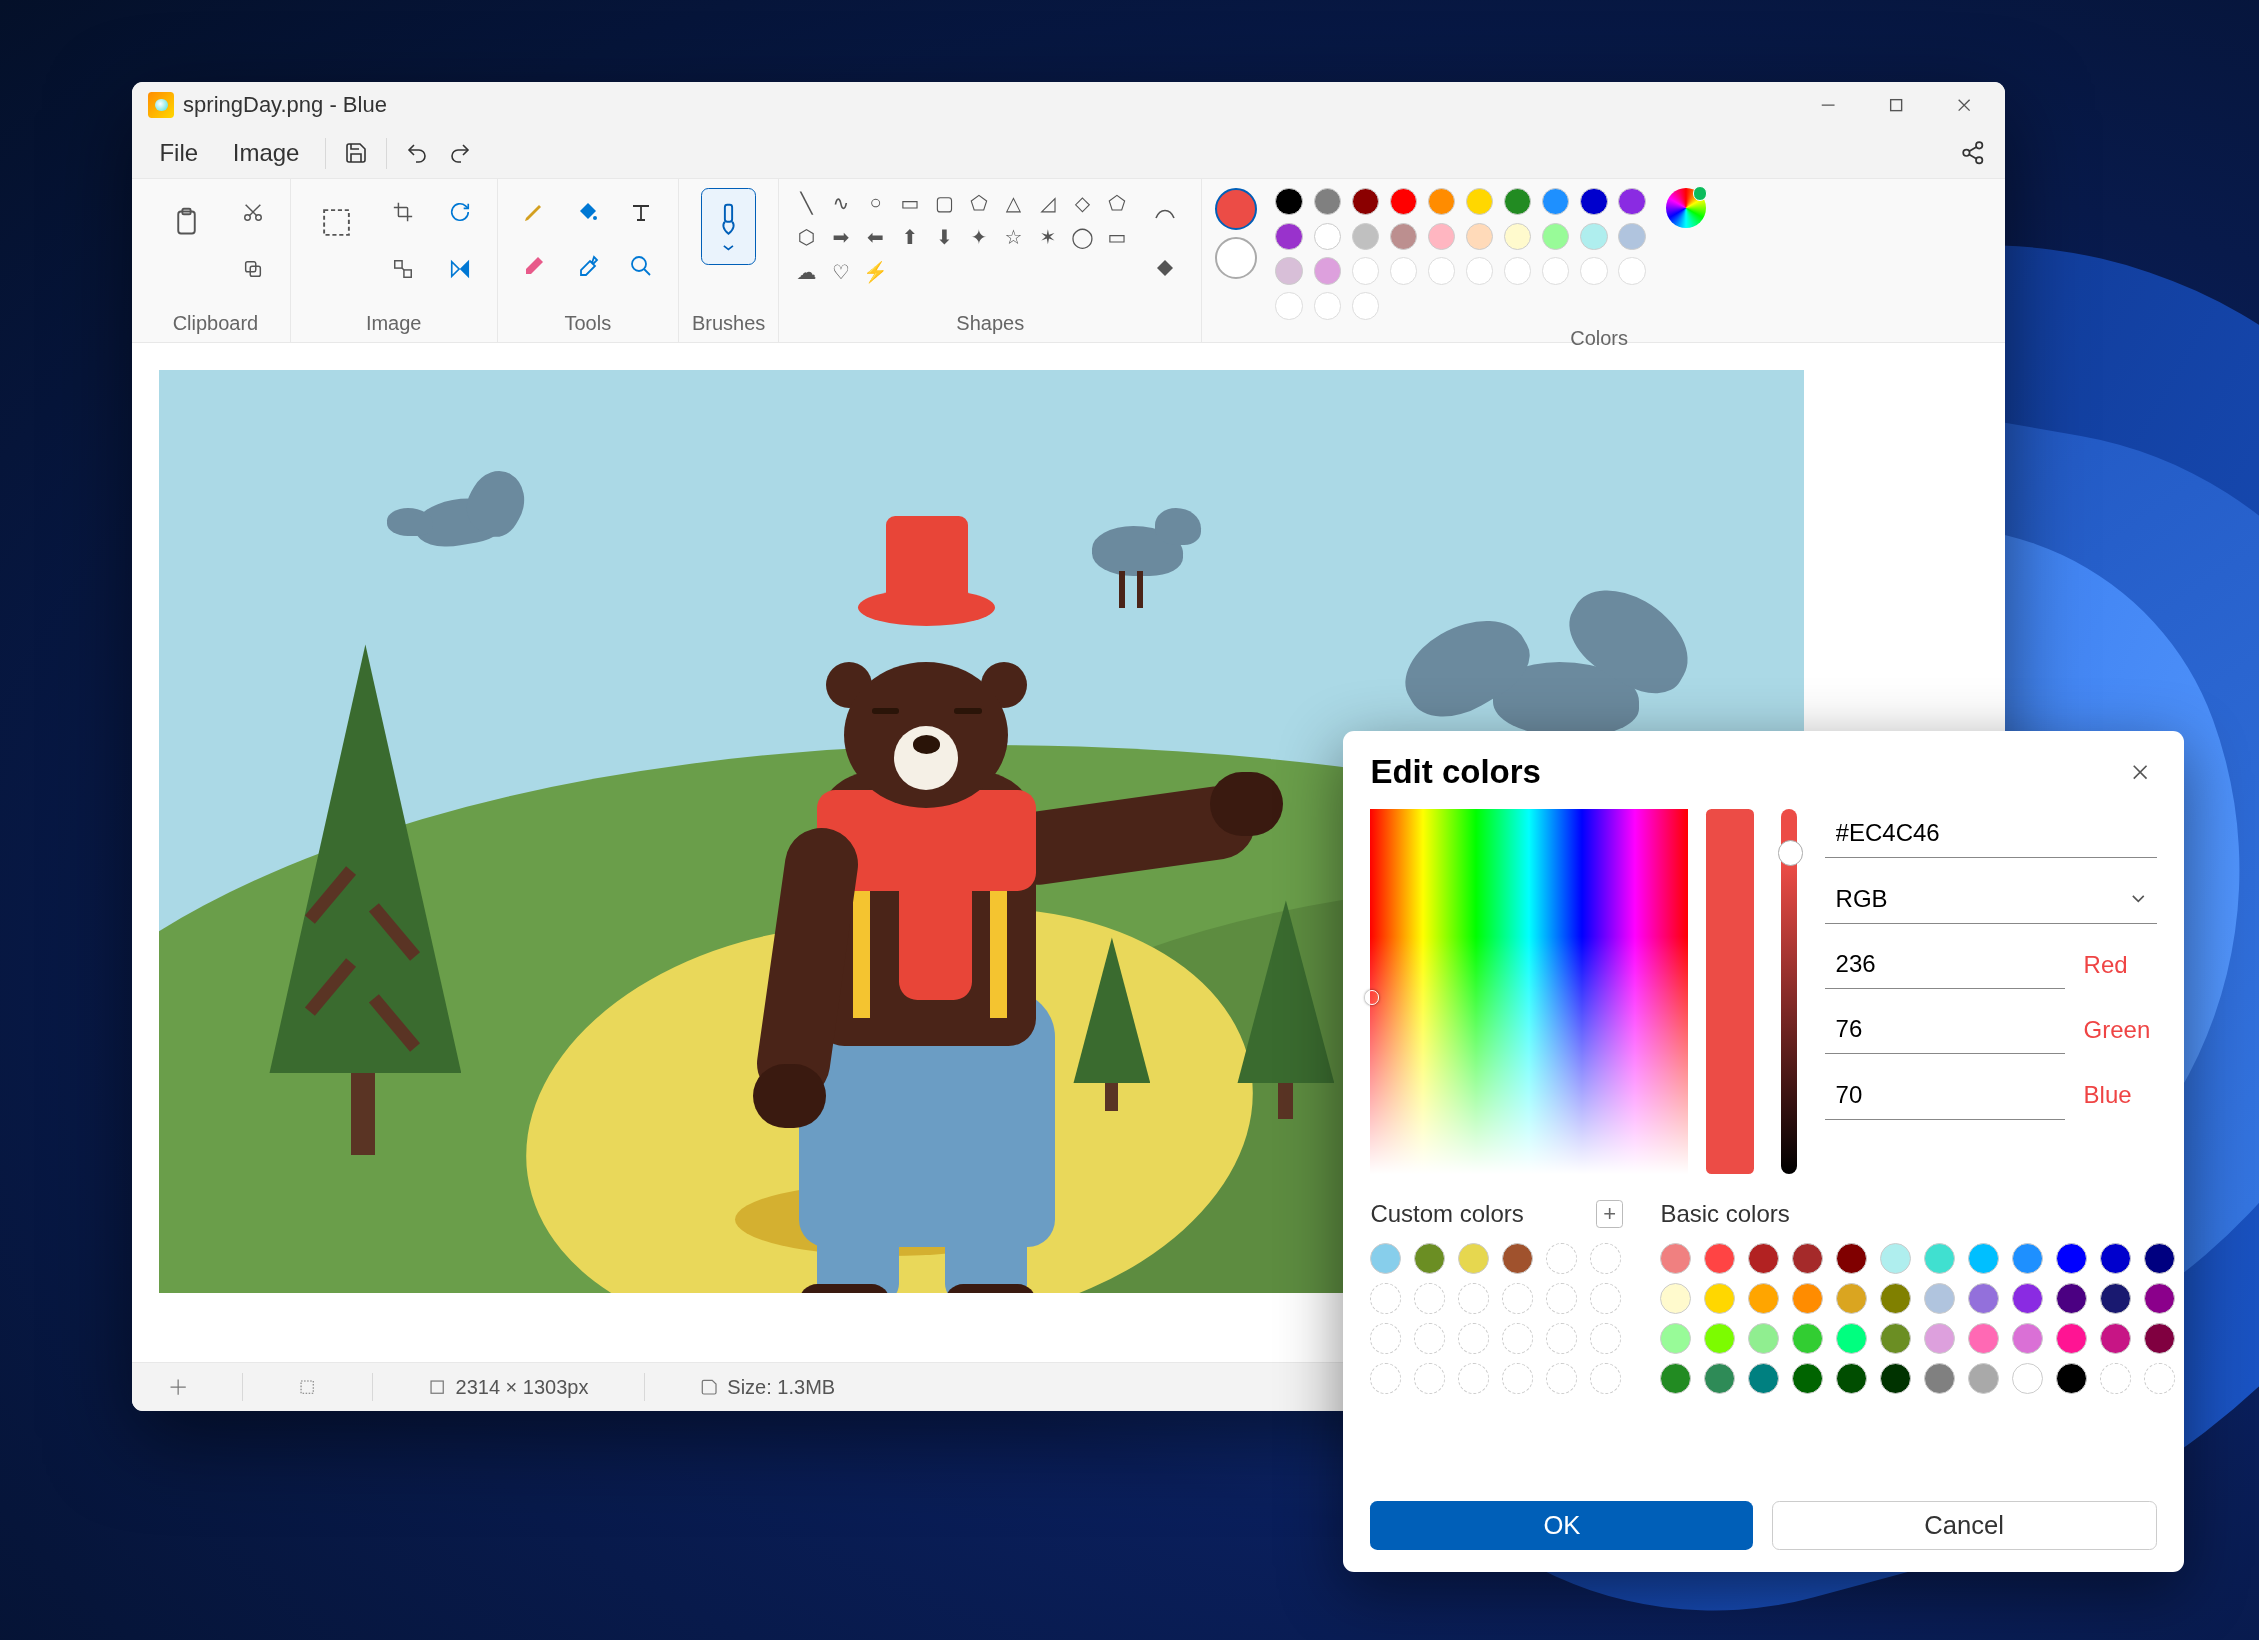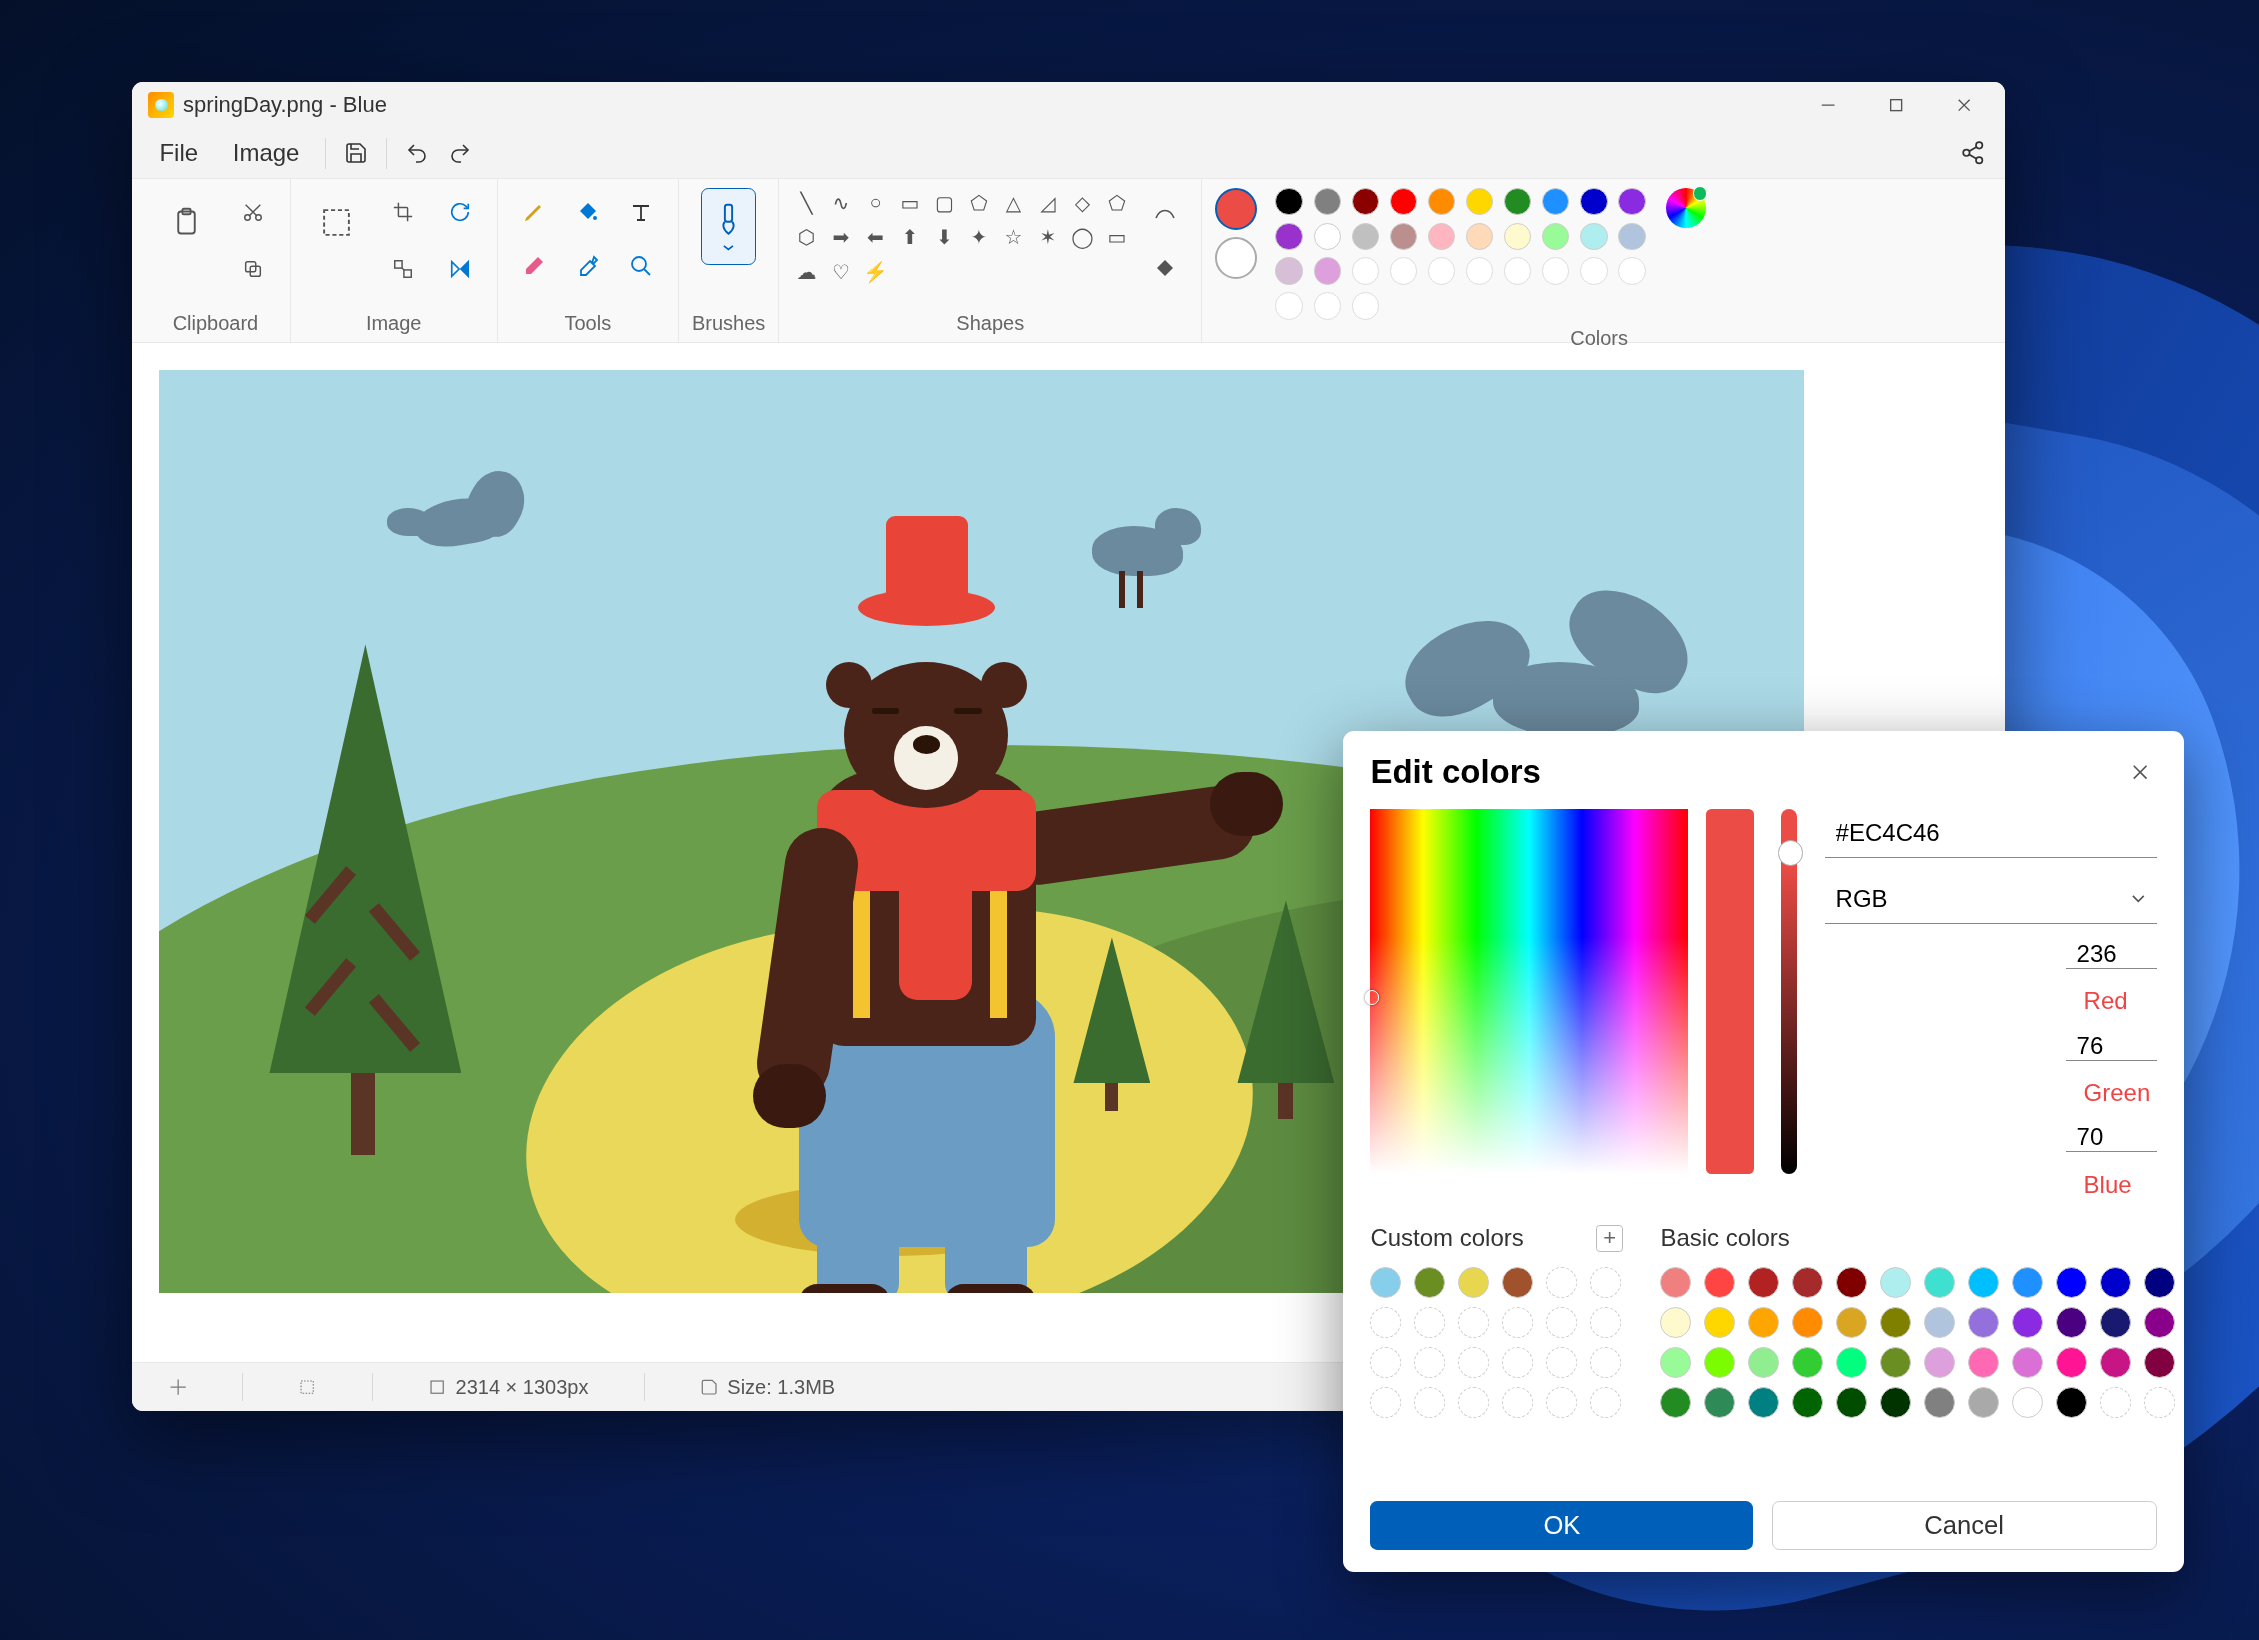--- a/index.html
+++ b/index.html
@@ -65,21 +65,21 @@
 .spectrum { width: 365px; height: 365px; position: relative; cursor: crosshair;
   background: linear-gradient(to bottom, rgba(255,255,255,0) 35%, #fff 100%),
               linear-gradient(to right, red, yellow, lime, cyan, blue, magenta, red); }
 .spectrum-cursor { position: absolute; left: -5.5px; top: 181px; width: 14.6px; height: 14.6px; border: 1.8px solid #fff; border-radius: 50%; box-shadow: 0 0 2.7px rgba(0,0,0,0.6); }
 .preview-swatch { width: 55px; height: 365px; border-radius: 5.5px; cursor: default; }
 .lum-slider { width: 18.3px; height: 365px; background: linear-gradient(to bottom, #ec4c46 0%, #ec4c46 15%, #000 100%); border-radius: 9.1px; position: relative; cursor: pointer; margin: 0 9.1px;}
 .lum-cursor { position: absolute; top: 31px; left: -3.7px; width: 25.6px; height: 25.6px; border-radius: 50%; background: #fff; border: 1.8px solid #aaa; }
 .inputs-col { flex: 1; display: flex; flex-direction: column; gap: 16.4px; }
 .hex-input, .mode-select, .rgb-input { height: 49px; border: none; border-bottom: 0.9px solid #888; font-size: 24px; padding: 0 11px; background: #fff; }
 .mode-select { display: flex; align-items: center; justify-content: space-between; cursor: pointer; }
-.rgb-row { display: flex; align-items: flex-end; gap: 18.3px; flex-direction: column; }
+.rgb-row { display: flex; align-items: center; gap: 18.3px; }
 .rgb-input { flex: 1; width: 91px; }
 .rgb-label { font-size: 24px; color: #ef4444; width: 73px; }
 
 .swatch-sections { display: flex; gap: 37px; margin-top: 3.7px; }
 .swatch-section { display: flex; flex-direction: column; gap: 9.1px; }
 .swatch-section-header { display: flex; align-items: center; font-size: 24px; color: #333; margin-bottom: 5.5px; }
 .add-custom { margin-left: auto; width: 27.4px; height: 27.4px; border: 0.9px solid #bbb; border-radius: 3.7px; display: flex; align-items: center; justify-content: center; font-size: 22px; color: #666; cursor: pointer; }
 .basic-grid { display: grid; grid-template-columns: repeat(12, 33px); gap: 9.1px 11px; }
 .custom-grid { display: grid; grid-template-columns: repeat(6, 33px); gap: 9.1px 11px; }
 .swatch { width: 31px; height: 31px; border-radius: 50%; border: 0.9px solid #ccc; cursor: pointer; }

